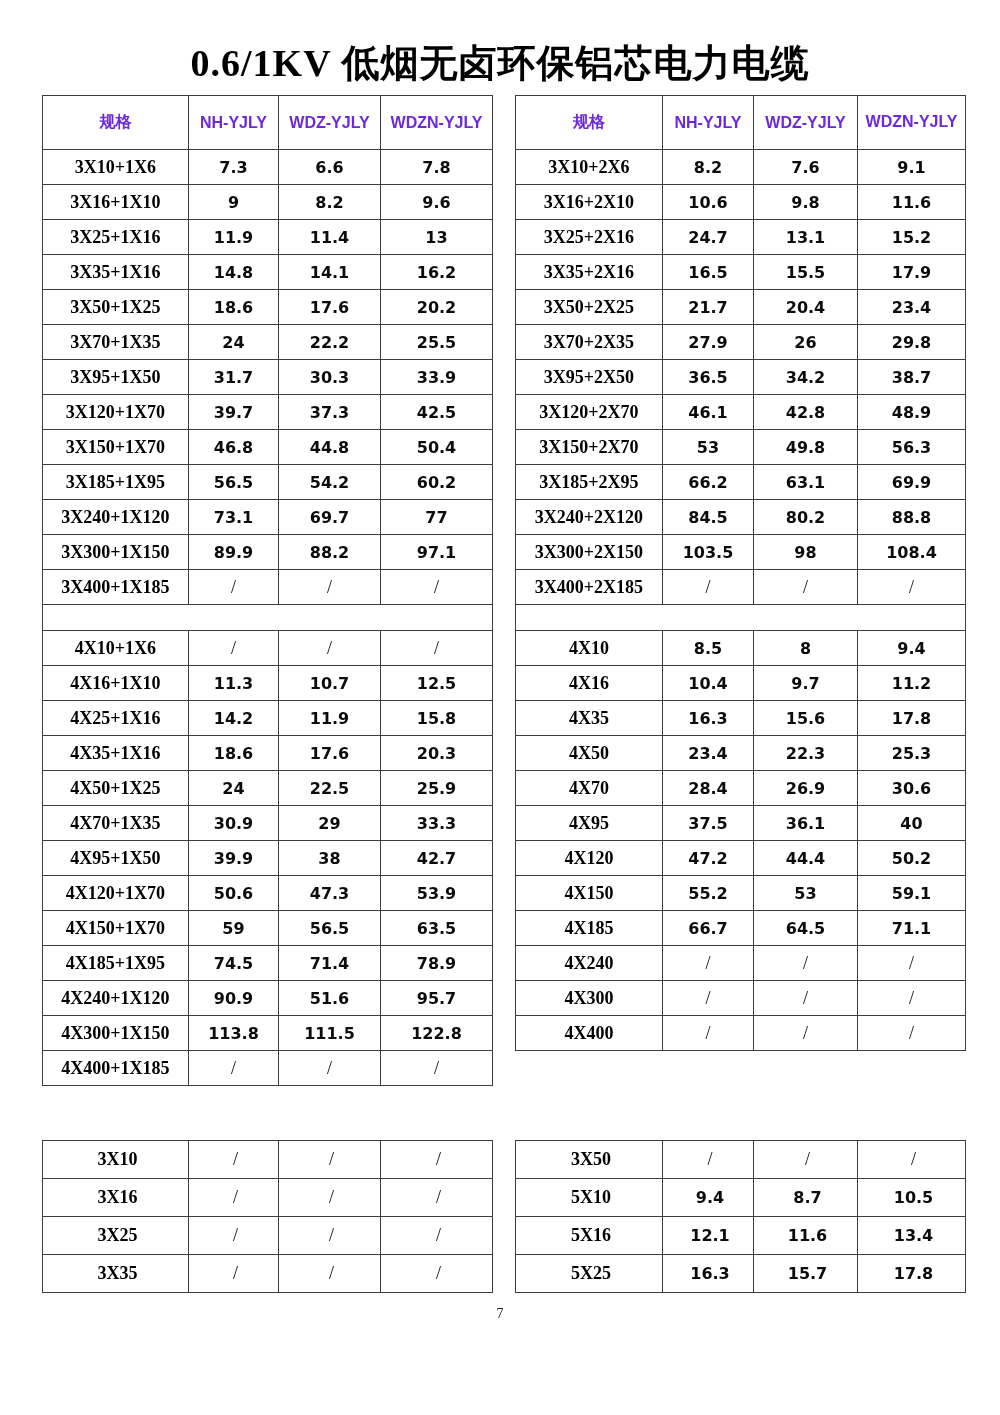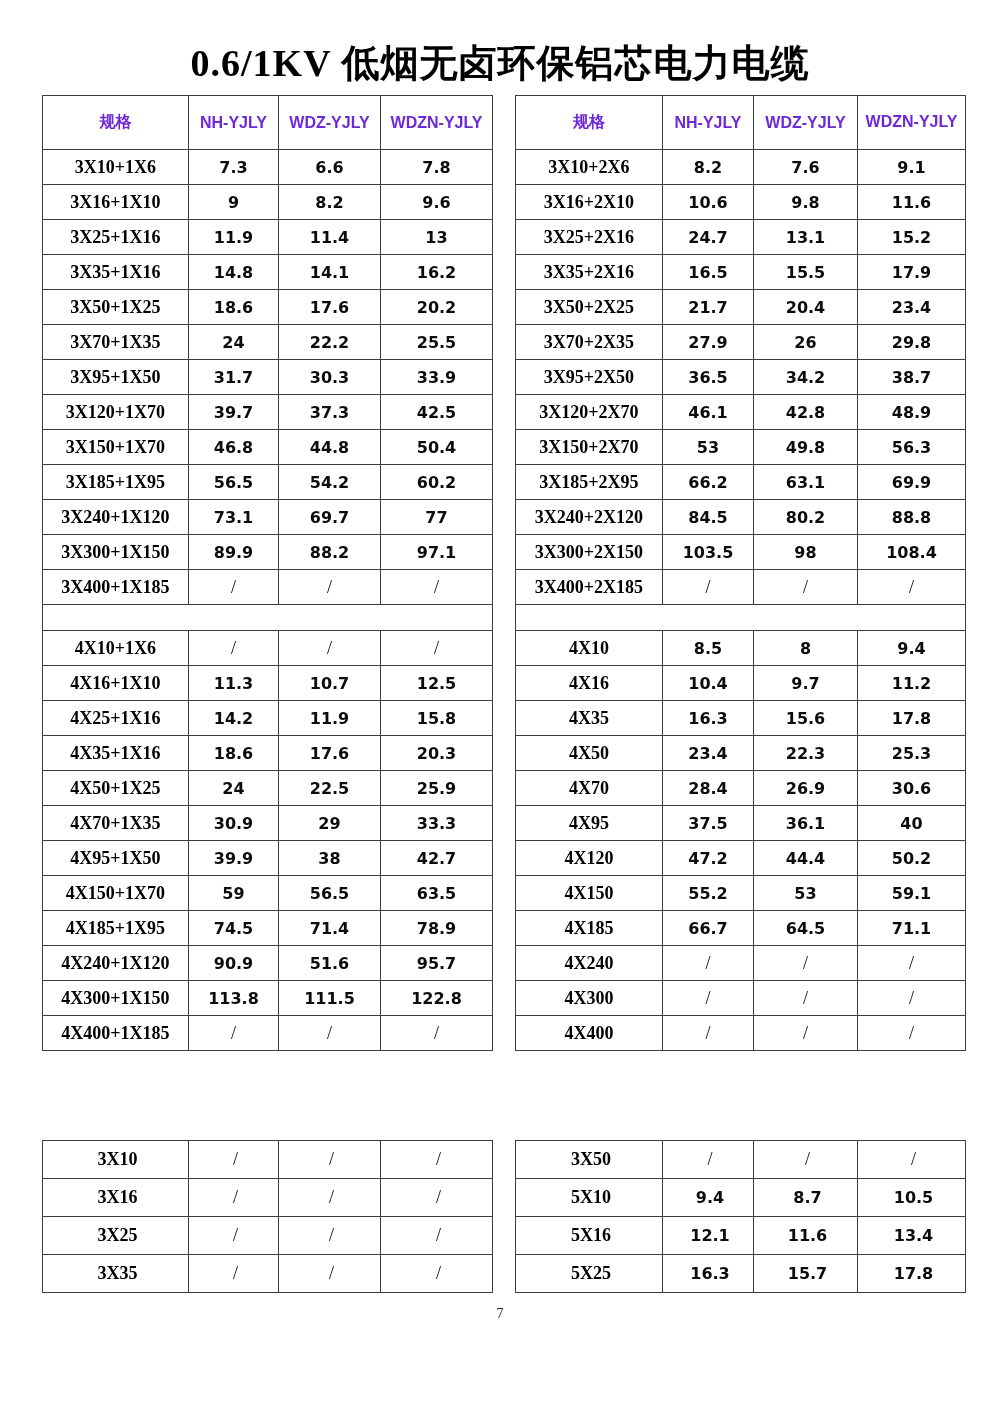--- a/index.html
+++ b/index.html
@@ -223,20 +223,26 @@
         <td class="val">29</td>
         <td class="val">33.3</td>
       </tr>
       <tr>
         <td class="spec">4X95+1X50</td>
         <td class="val">39.9</td>
         <td class="val">38</td>
         <td class="val">42.7</td>
       </tr>
       <tr>
+        <td class="spec">4X120+1X70</td>
+        <td class="val">50.6</td>
+        <td class="val">47.3</td>
+        <td class="val">53.9</td>
+      </tr>
+      <tr>
         <td class="spec">4X150+1X70</td>
         <td class="val">59</td>
         <td class="val">56.5</td>
         <td class="val">63.5</td>
       </tr>
       <tr>
         <td class="spec">4X185+1X95</td>
         <td class="val">74.5</td>
         <td class="val">71.4</td>
         <td class="val">78.9</td>

